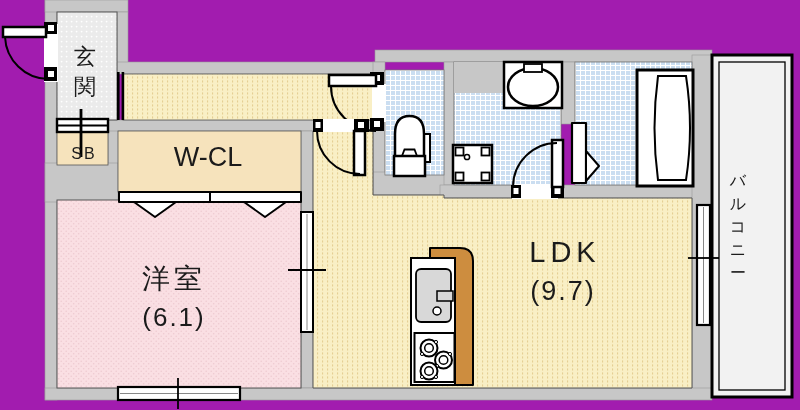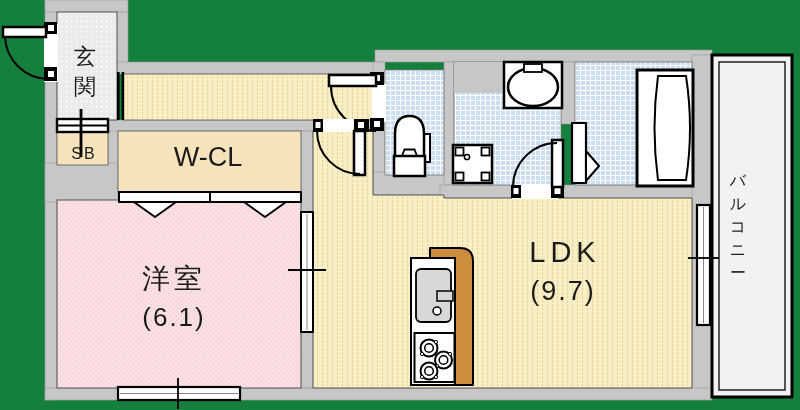--- a/index.html
+++ b/index.html
@@ -1,16 +1,16 @@
 <!DOCTYPE html>
 <html><head>
 <meta charset="utf-8">
 <style>
   html,body{margin:0;padding:0;background:#ffffff;}
-  .stage{position:relative;width:800px;height:410px;background:#15803d;overflow:hidden;
+  .stage{position:relative;width:800px;height:410px;background:#a21caf;overflow:hidden;
          font-family:"Liberation Sans","DejaVu Sans",sans-serif;}
   svg text{fill:#1b1b1b;}
   .lbl{font-family:"Liberation Sans","DejaVu Sans",sans-serif;}
 </style>
 </head>
 <body>
 
 <div class="stage">
 <svg width="800" height="410" viewBox="0 0 800 410">
   <defs>

